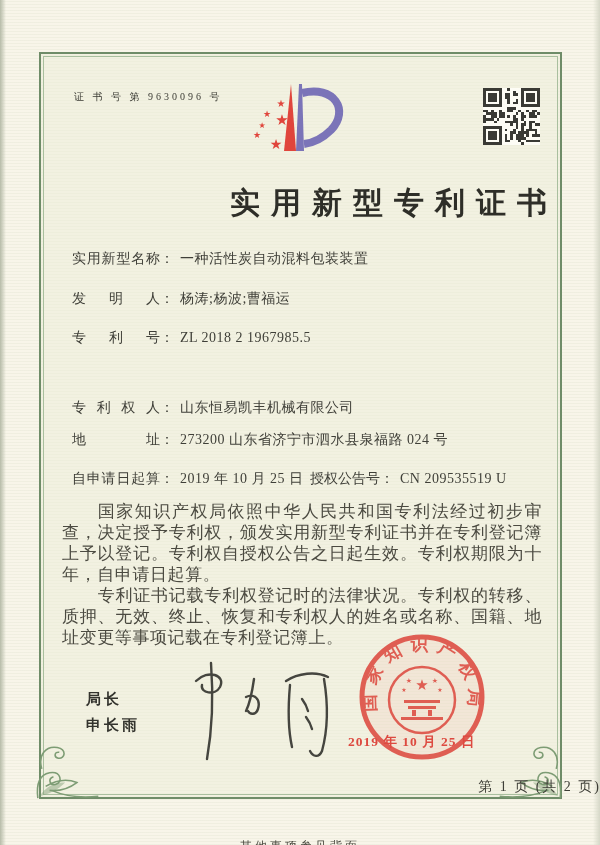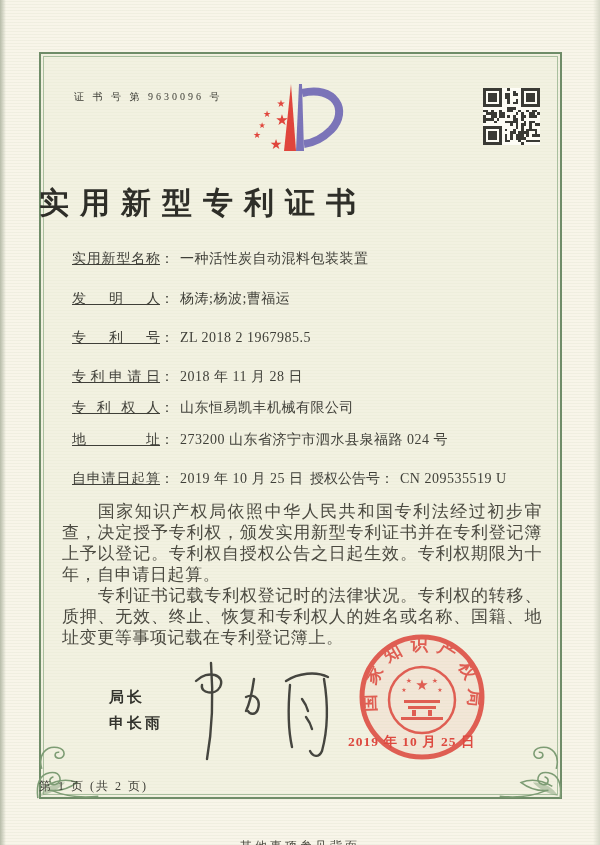--- a/index.html
+++ b/index.html
@@ -12,35 +12,35 @@
   .scan-edge-left{position:absolute;left:0;top:0;bottom:0;width:6px;
     background:linear-gradient(to right,#b7bca9,rgba(183,188,169,0));}
   .scan-edge-right{position:absolute;right:0;top:0;bottom:0;width:7px;
     background:linear-gradient(to left,#d6d8c8,rgba(214,216,200,0));}
   .frame{position:absolute;left:39px;top:52px;width:519px;height:743px;
     border:2px solid #6f8c68;background:rgba(234,238,216,0.45);}
   .frame-inner{position:absolute;inset:2px;border:1px solid #a9bf9e;}
   .cert-no{position:absolute;left:74px;top:90px;font-size:10px;letter-spacing:3px;color:#3a3a33;}
   .logo{position:absolute;left:238px;top:70px;width:152px;height:106px;}
   .qr{position:absolute;left:483px;top:88px;width:57px;height:57px;background:#fdfcf5;}
-  .title{position:absolute;left:39px;top:183px;width:519px;text-align:left;
+  .title{position:absolute;left:39px;top:183px;width:519px;text-align:right;
     font-size:30px;font-weight:bold;letter-spacing:11px;color:#2e2e28;}
   .field-row{position:absolute;left:72px;font-size:14px;white-space:nowrap;color:#3f3f38;}
-  .field-label{display:inline-block;width:88px;text-align:justify;text-align-last:justify;vertical-align:top;text-decoration:underline;}
+  .field-label{display:inline-block;width:88px;text-align:justify;text-align-last:justify;vertical-align:top;}
   .field-value{margin-left:6px;letter-spacing:0.5px;}
   .grant-no{position:absolute;left:238px;top:0;}
   .paras{position:absolute;left:62px;top:501px;width:480px;font-size:17px;line-height:21px;color:#4b4a41;}
   .paras p{margin:0;text-indent:2.1em;text-align:justify;letter-spacing:0.6px;}
-  .director{position:absolute;left:86px;top:686px;font-family:Liberation Mono, monospace;
-    font-weight:600;font-size:15px;letter-spacing:3px;color:#34342e;line-height:26px;margin-left:23px;}
+  .director{position:absolute;left:86px;top:686px;font-family:Liberation Sans, sans-serif;
+    font-weight:600;font-size:15px;letter-spacing:3px;color:#34342e;line-height:26px;}
   .signature{position:absolute;left:158px;top:655px;width:180px;height:112px;}
   .seal{position:absolute;left:346px;top:622px;width:152px;height:152px;opacity:0.88;}
   .seal-date{position:absolute;left:348px;top:733px;font-size:13.5px;letter-spacing:1px;color:#dd4a40;font-weight:bold;}
-  .footer-page{position:absolute;left:39px;top:778px;width:562px;text-align:left;
-    font-size:12px;letter-spacing:2px;color:#3e3e37;}
+  .footer-page{position:absolute;left:39px;top:778px;width:562px;text-align:right;
+    font-size:14px;letter-spacing:2px;color:#3e3e37;}
   .back-note{position:absolute;left:0;top:838px;width:600px;text-align:center;
     font-size:12px;letter-spacing:3px;color:#4a4a40;}
   .flourish{position:absolute;width:78px;height:78px;}
   .flourish.left{left:32px;top:726px;}
   .flourish.right{left:488px;top:726px;transform:scaleX(-1);}
 </style>
 </head>
 <body>
 
 <div class="page">
@@ -202,23 +202,20 @@
 
   <div class="field-row" style="top:250px">
     <span class="field-label">实用新型名称</span><span>：</span><span class="field-value">一种活性炭自动混料包装装置</span>
   </div>
   <div class="field-row" style="top:290px">
     <span class="field-label">发 明 人</span><span>：</span><span class="field-value">杨涛;杨波;曹福运</span>
   </div>
   <div class="field-row" style="top:329px">
     <span class="field-label">专 利 号</span><span>：</span><span class="field-value">ZL 2018 2 1967985.5</span>
   </div>
-  <div class="field-row" style="top:368px">
-    <span class="field-label">专利申请日</span><span>：</span><span class="field-value">2018 年 11 月 28 日</span>
-  </div>
   <div class="field-row" style="top:399px">
     <span class="field-label">专 利 权 人</span><span>：</span><span class="field-value">山东恒易凯丰机械有限公司</span>
   </div>
   <div class="field-row" style="top:431px">
     <span class="field-label">地 址</span><span>：</span><span class="field-value">273200 山东省济宁市泗水县泉福路 024 号</span>
   </div>
   <div class="field-row" style="top:470px">
     <span class="field-label">自申请日起算</span><span>：</span><span class="field-value">2019 年 10 月 25 日</span>
     <span class="grant-no"><span>授权公告号</span><span>：</span><span class="field-value">CN 209535519 U</span></span>
   </div>

